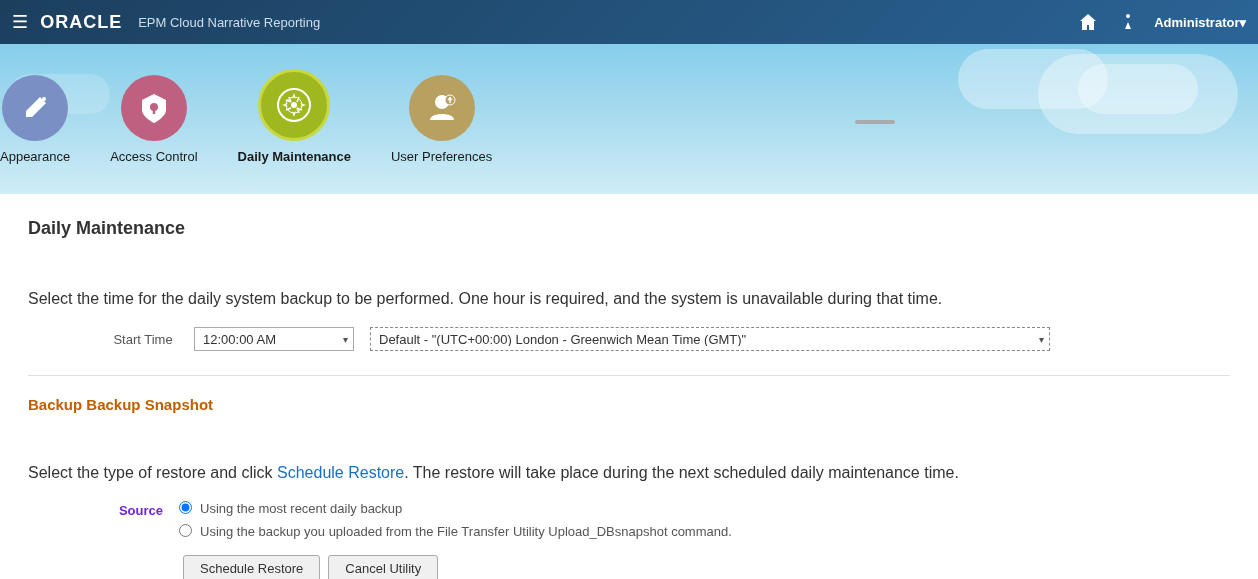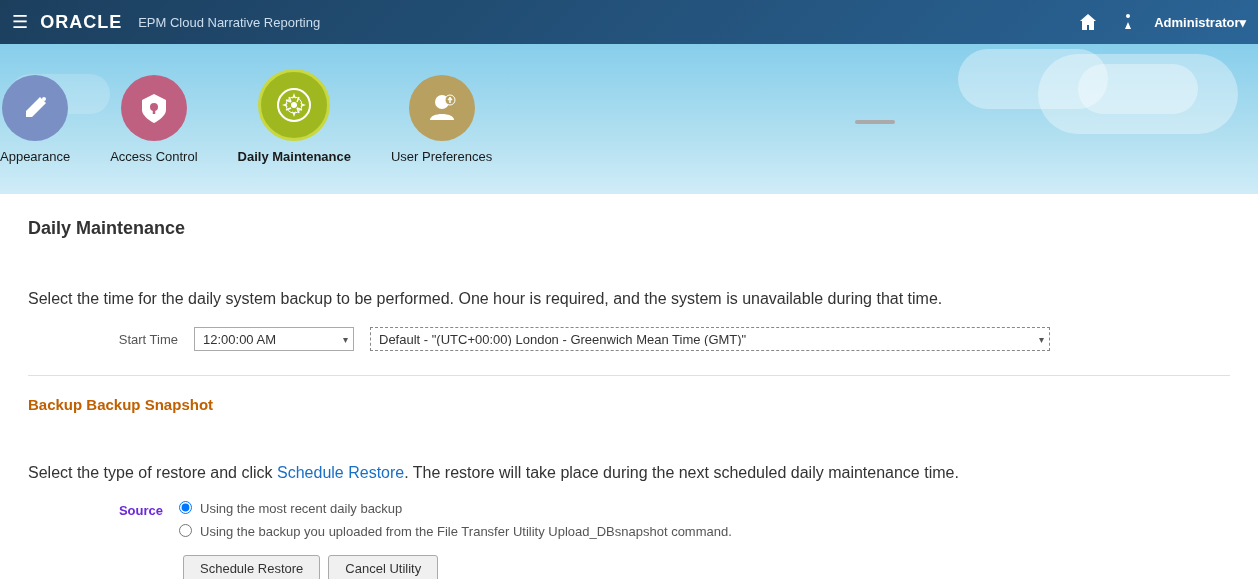--- a/index.html
+++ b/index.html
@@ -163,21 +163,21 @@
       display: flex;
       align-items: center;
       gap: 16px;
       margin-bottom: 24px;
       padding-left: 80px;
     }
     .form-label {
       font-size: 13px;
       color: #555;
       min-width: 70px;
-      text-align: right;
+      text-align: center;
     }
     .form-select {
       border: 1px solid #aaa;
       padding: 4px 24px 4px 8px;
       font-size: 13px;
       background: #fff;
       appearance: none;
       -webkit-appearance: none;
       cursor: pointer;
       color: #333;

